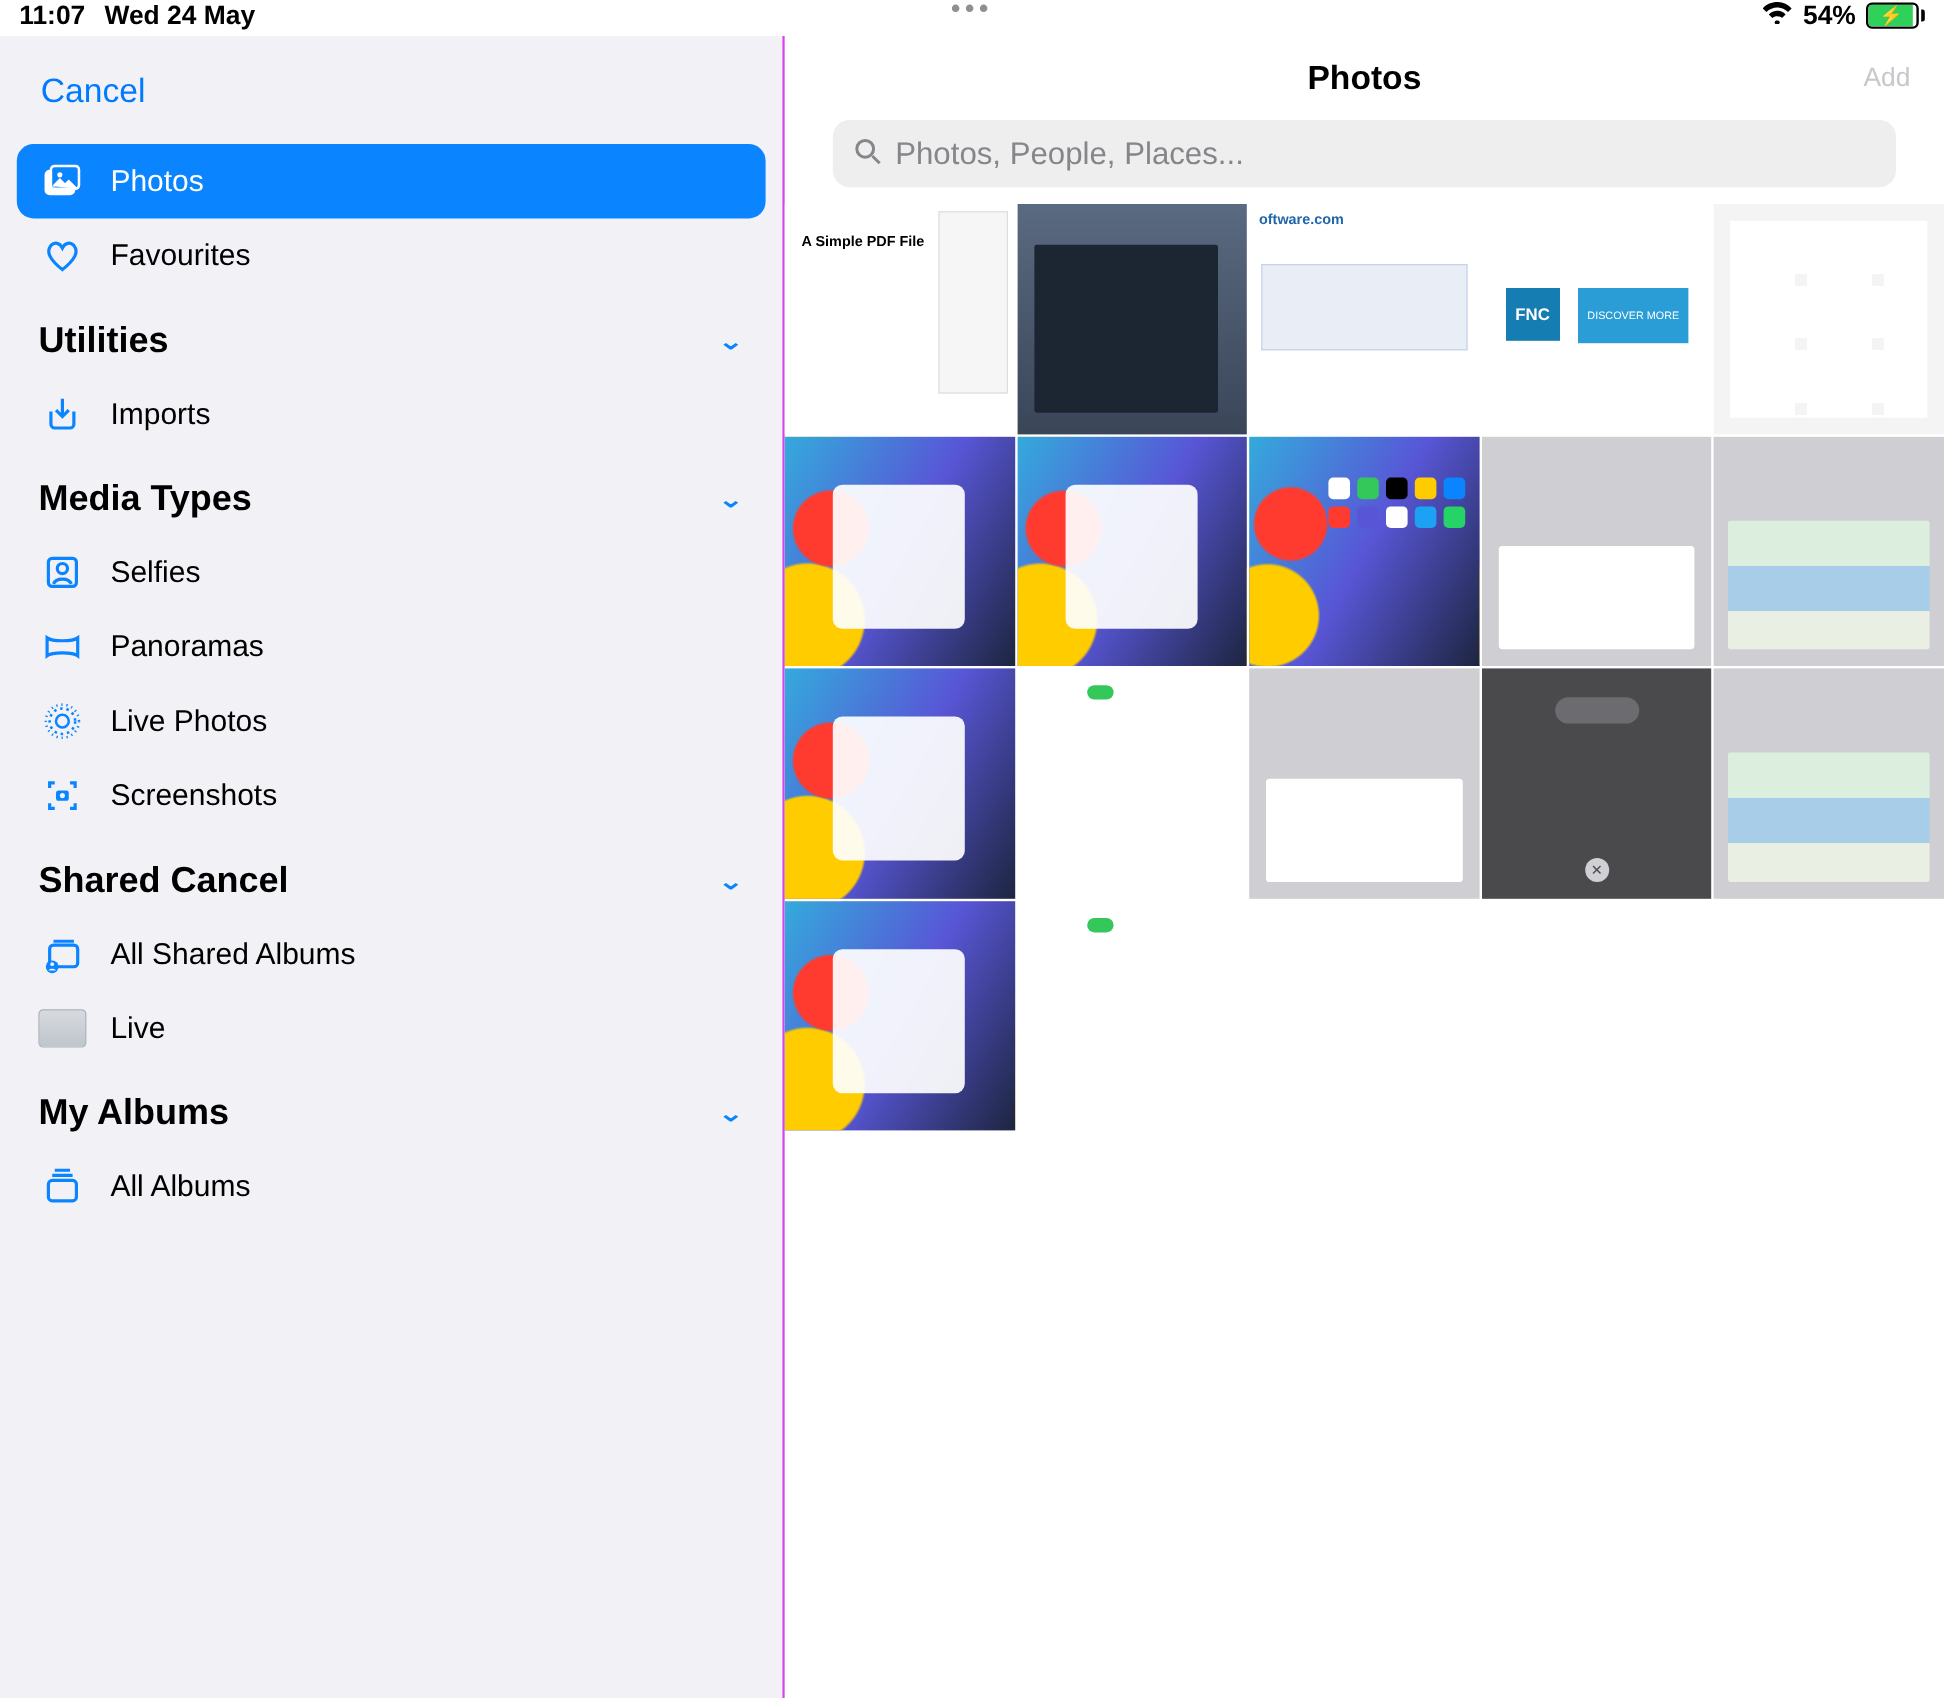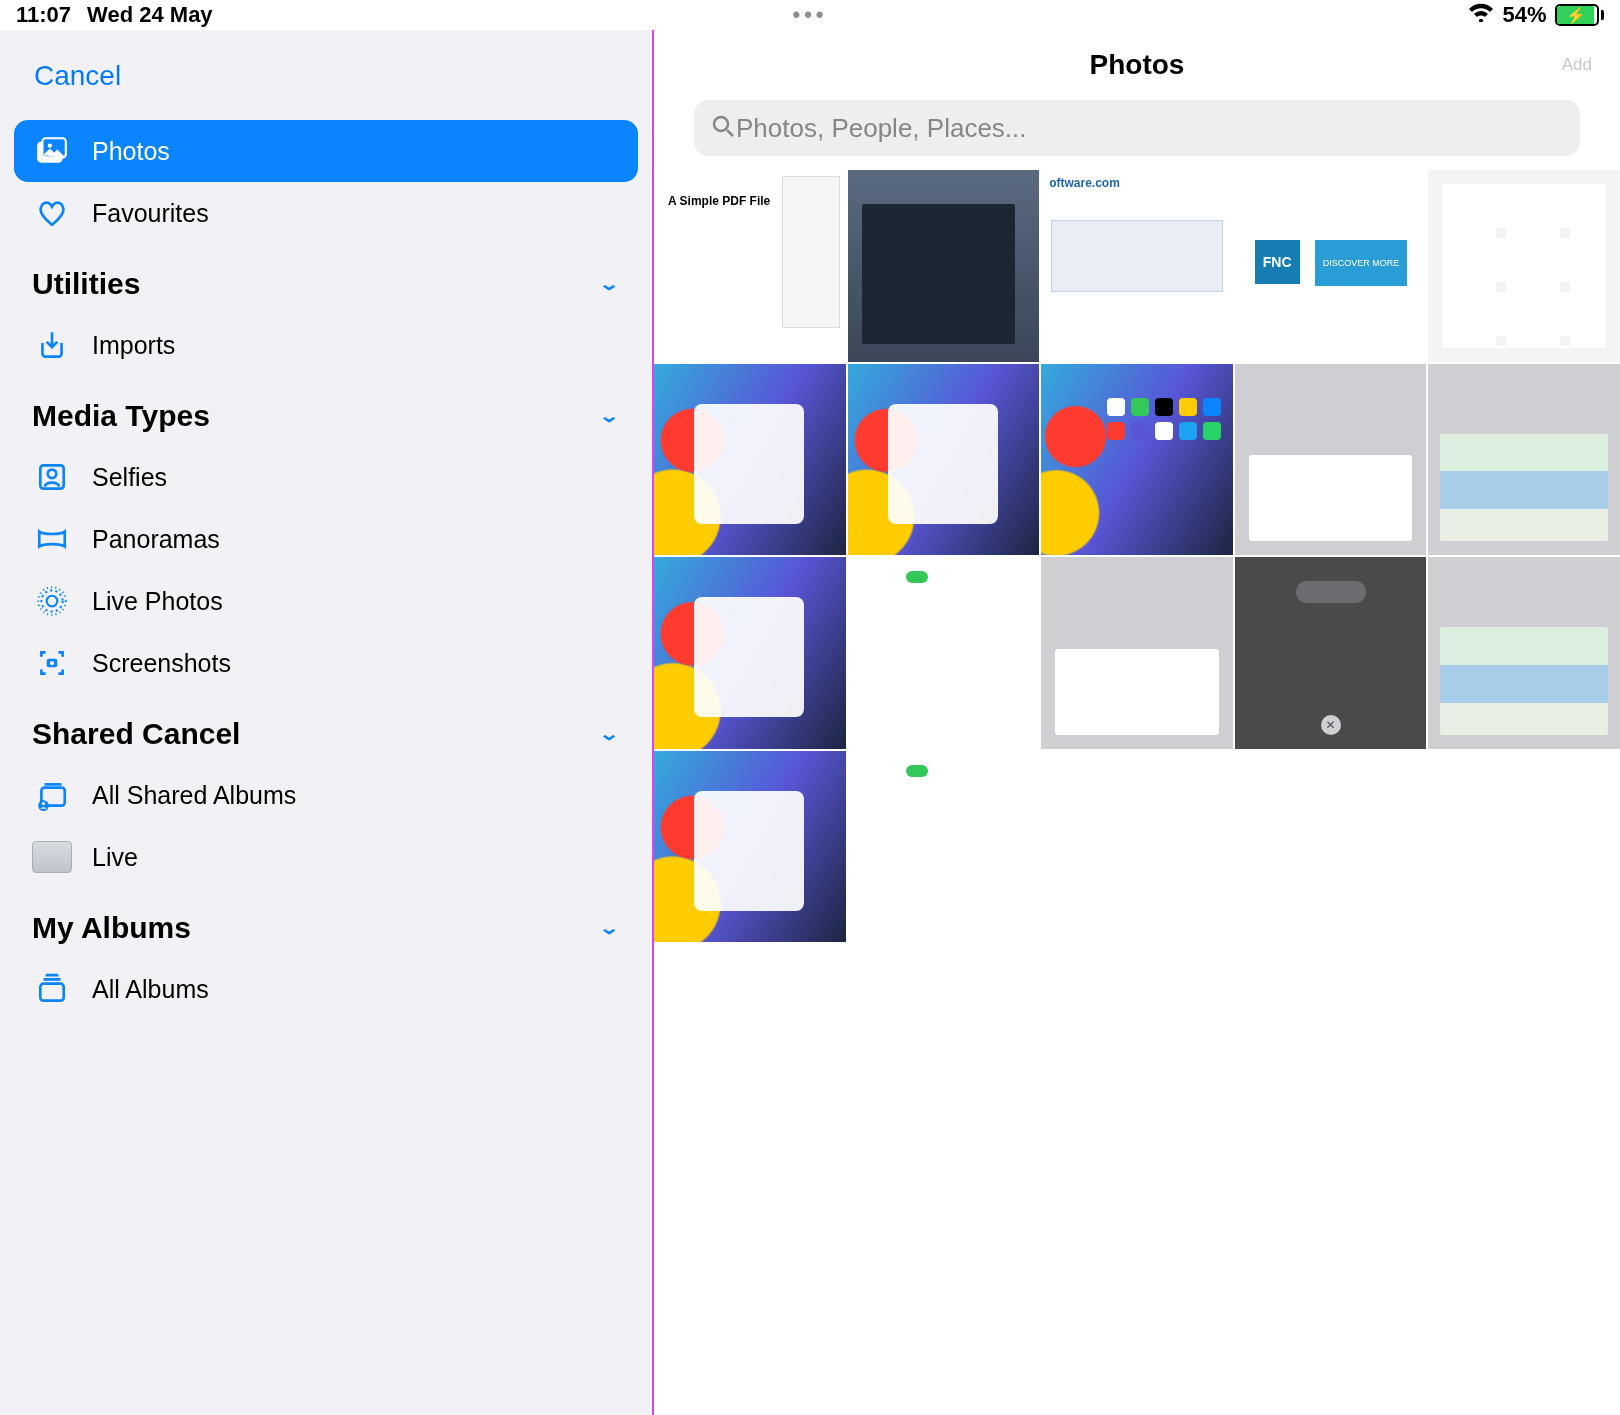--- a/index.html
+++ b/index.html
@@ -1,18 +1,18 @@
 <!DOCTYPE html>
 <html><head>
 <meta charset="utf-8">
 <style>
   * { box-sizing: border-box; margin: 0; padding: 0; }
   html, body { width: 1620px; height: 1415px; font-family: -apple-system, "Helvetica Neue", Arial, sans-serif; background: #fff; overflow: hidden; }
   
-  .status-bar { position: absolute; top: 0; left: 0; right: 0; height: 30px; display: flex; align-items: center; padding: 12px 16px; font-size: 22px; font-weight: 600; color: #000; }
+  .status-bar { position: absolute; top: 0; left: 0; right: 0; height: 30px; display: flex; align-items: flex-start; padding: 0 16px; font-size: 22px; font-weight: 600; color: #000; }
   .status-left { display: flex; gap: 16px; align-items: center; }
   .status-center { position: absolute; left: 50%; transform: translateX(-50%); color: #8e8e93; letter-spacing: 4px; font-size: 22px; line-height: 14px; }
   .status-right { margin-left: auto; display: flex; align-items: center; gap: 8px; }
   .wifi-icon { display:inline-block; }
   .battery { display: inline-flex; align-items: center; }
   .battery-body { width: 44px; height: 22px; border: 2px solid #000; border-radius: 5px; position: relative; overflow: hidden; }
   .battery-fill { position: absolute; left: 0; top: 0; bottom: 0; width: 94%; background: #30d158; }
   .battery-cap { width: 3.5px; height: 10px; background: #000; border-radius: 0 2px 2px 0; margin-left: 2px; }
   .bolt { position: absolute; left: 50%; top: 50%; transform: translate(-50%,-50%); color: #000; font-size: 16px; }
   
@@ -21,23 +21,23 @@
   .cancel { color: #007aff; font-size: 28px; padding: 14px 20px 28px 20px; font-weight: 400; }
   .row { display: flex; align-items: center; height: 62px; padding: 0 18px; border-radius: 14px; font-size: 25px; color: #000; gap: 20px; }
   .row.active { background: #0a84ff; color: #fff; }
   .row .icon-slot { width: 40px; display: flex; justify-content: center; align-items: center; }
   .section-header { display: flex; align-items: center; justify-content: space-between; height: 60px; padding: 0 18px; font-size: 30px; font-weight: 700; color: #000; margin-top: 10px; }
   .chev { color: #0a84ff; font-size: 26px; transform: scaleY(0.7); }
   
   .main { flex: 1; display: flex; flex-direction: column; background: #fff; }
   .header { height: 70px; display: flex; align-items: center; justify-content: center; position: relative; }
   .header-title { font-size: 28px; font-weight: 700; }
-  .header-add { position: absolute; right: 28px; font-size: 17px; color: #c7c7cc; font-weight: 400; }
+  .header-add { position: absolute; right: 28px; font-size: 22px; color: #c7c7cc; font-weight: 400; }
   .search-wrap { padding: 0 40px 14px 40px; }
-  .search { background: #eeeeef; border-radius: 14px; height: 56px; display: flex; align-items: center; padding: 0 16px; }
+  .search { background: #eeeeef; border-radius: 14px; height: 56px; display: flex; align-items: center; padding: 0 16px; gap: 10px; }
   .search input { border: none; background: transparent; font-size: 26px; flex: 1; outline: none; color: #333; }
   .search input::placeholder { color: #86868a; }
   .grid { display: grid; grid-template-columns: repeat(5, 1fr); gap: 2px; padding-left: 0; }
   .thumb { aspect-ratio: 1/1; background: #d0d0d4; position: relative; overflow: hidden; }
   
   .t-doc { background: #fff; }
   .t-doc::before { content:"A Simple PDF File"; position:absolute; top:24px; left:14px; font-size:12px; font-weight:700; color:#000;}
   .t-doc::after { content:""; position:absolute; right:6px; top:6px; width:56px; height:150px; background:#f6f6f6; border:1px solid #ddd;}
   .t-dark { background: linear-gradient(#5a6a80,#3a4558); }
   .t-dark::before{content:"";position:absolute;left:14px;right:24px;top:34px;bottom:18px;background:#1c2633;border-radius:2px;}

